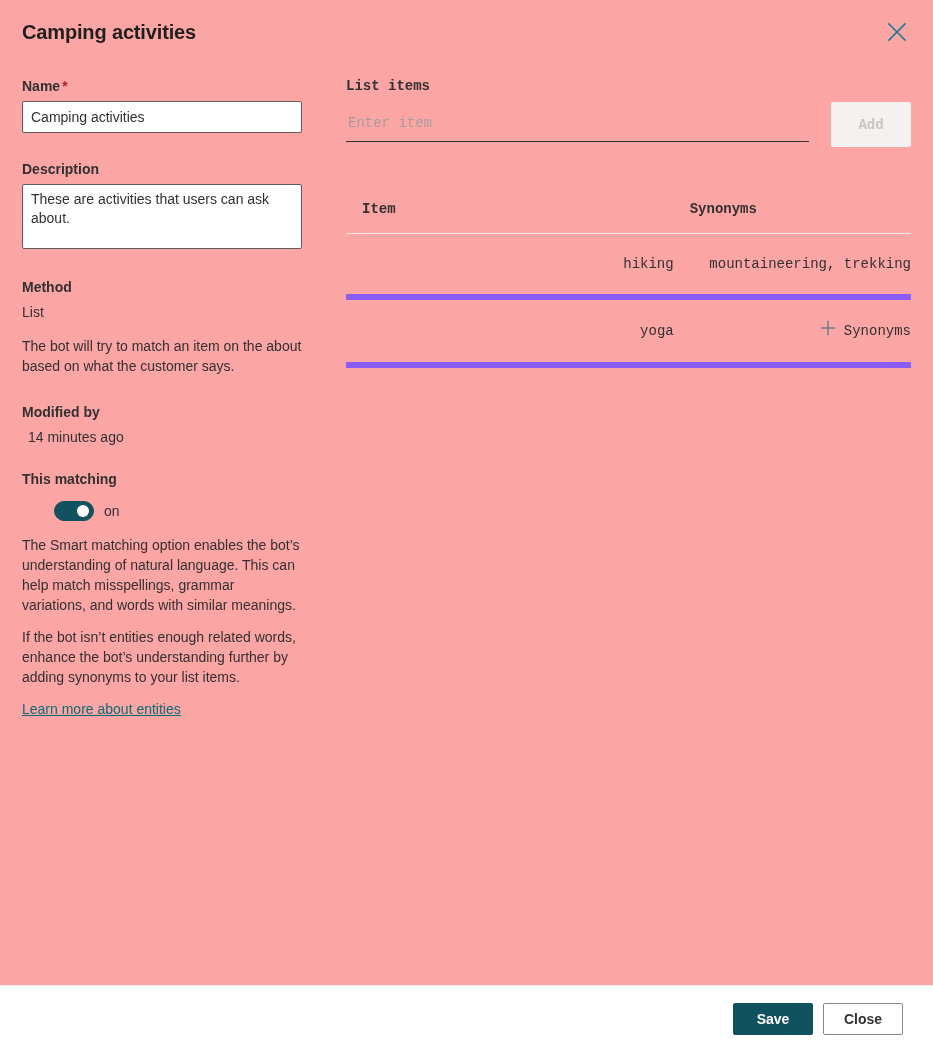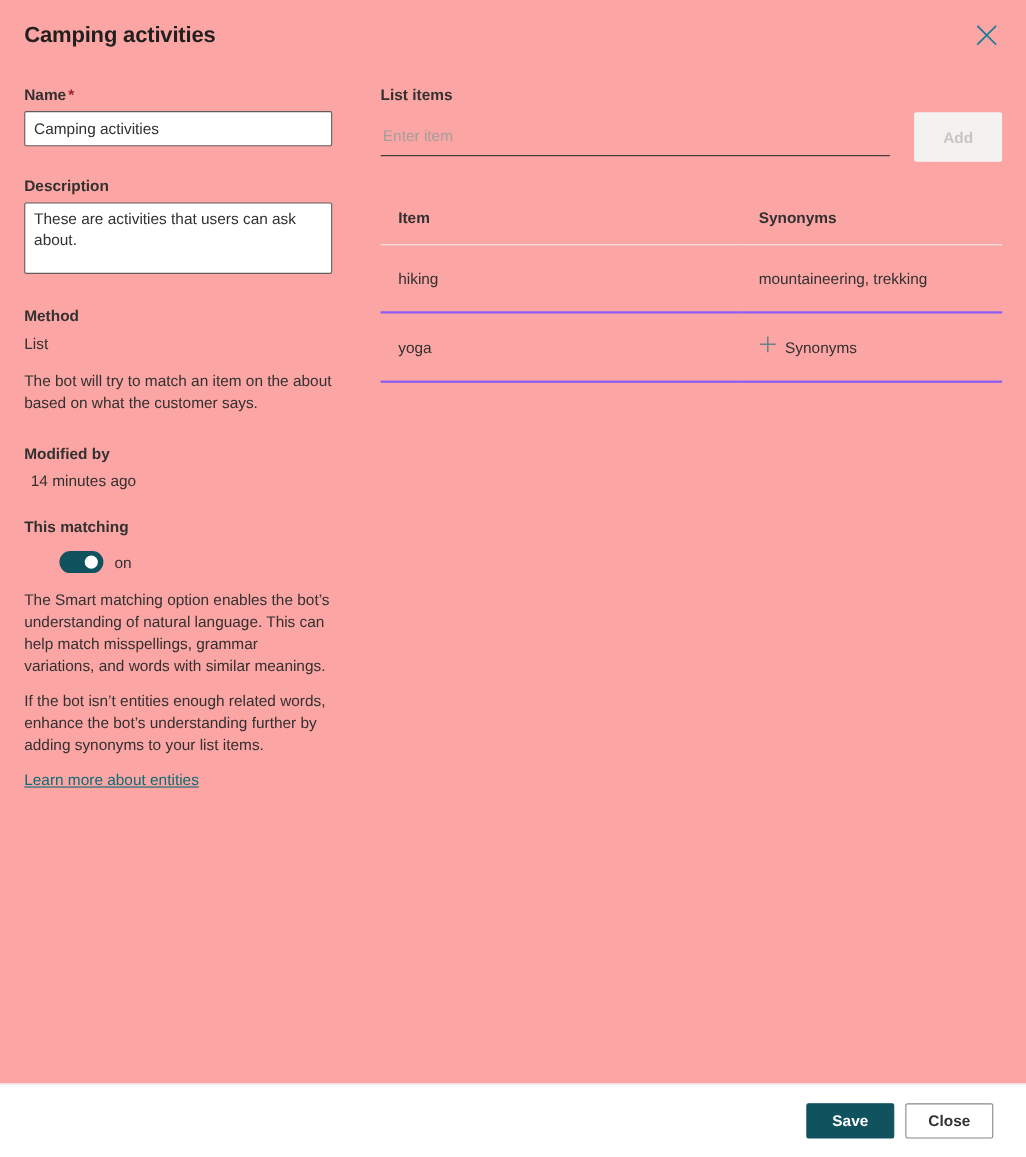--- a/index.html
+++ b/index.html
@@ -70,20 +70,21 @@
   .col-left {
     width: 302px;
     margin-left: 22px;
     flex: 0 0 auto;
   }
   .col-right {
     flex: 1 1 auto;
     margin-left: 22px;
     margin-right: 22px;
     min-width: 0;
+    font-family: Liberation Mono, monospace;
   }
 
   
   .field-label {
     font-size: 14px;
     font-weight: 600;
     color: #323130;
     line-height: 20px;
     margin-bottom: 5px;
   }
@@ -222,41 +223,42 @@
     color: #c8c6c4;
     font-family: inherit;
     font-size: 14px;
     font-weight: 600;
     cursor: default;
   }
 
   
   .items-table {
     width: 100%;
-    margin-top: 41px;
+    margin-top: 52px;
     border-collapse: collapse;
     table-layout: fixed;
   }
   .items-table th {
     text-align: left;
     font-size: 14px;
     font-weight: 600;
     color: #323130;
     padding: 0 0 16px 16px;
     border-bottom: 1px solid #edebe9;
   }
   .items-table th.col-item { width: 58%; }
   .items-table th.col-syn  { width: 42%; }
   .items-table td {
     font-size: 14px;
     color: #323130;
     padding: 20px 0 20px 16px;
-    border-bottom: 2px solid #8b5cf6;
+    border-bottom: 6px solid #8b5cf6;
     vertical-align: middle;
     line-height: 20px;
+    text-align: right;
   }
   .syn-add {
     display: inline-flex;
     align-items: center;
     color: #323130;
     font-size: 14px;
     cursor: pointer;
     gap: 8px;
   }
   .plus-icon { display: block; }

